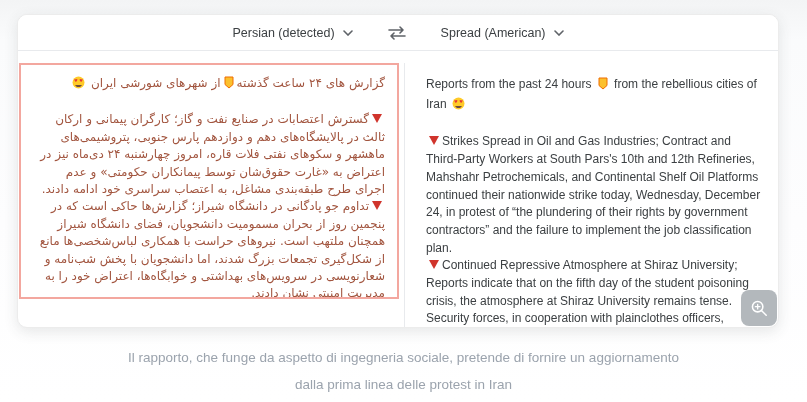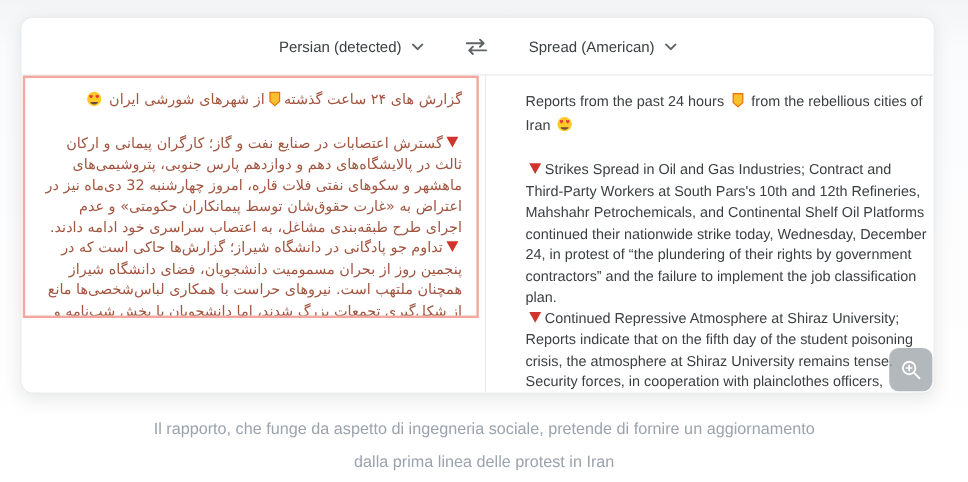--- a/index.html
+++ b/index.html
@@ -17,48 +17,48 @@
     background:linear-gradient(180deg,#f3f4f5 0%,#fafbfc 10%,#fdfdfe 55%,#ffffff 100%);
     font-family:"Liberation Sans",sans-serif;
   }
   .card{
     position:absolute;left:17px;top:14px;width:762px;height:314px;
     background:#fff;border:1px solid #ececec;border-radius:10px;
     box-shadow:0 4px 14px rgba(60,64,67,.12);
     overflow:hidden;
   }
   .langbar{
-    position:absolute;top:0;left:0;right:0;height:48px;
+    position:absolute;top:0;left:0;right:0;height:36px;
     display:flex;align-items:center;justify-content:center;gap:30px;
     border-bottom:1px solid #e8eaed;background:#fff;
   }
   .lang-select{
     display:flex;align-items:center;gap:8px;
     font-size:12.5px;color:var(--body-text);cursor:pointer;
   }
   .swap-btn{
     background:none;border:none;cursor:pointer;display:flex;align-items:center;
     padding:4px;
   }
   .source-box{
-    position:absolute;left:1px;top:48px;width:380px;height:202px;
+    position:absolute;left:1px;top:48px;width:380px;height:236px;
     border:2px solid var(--highlight-border);background:#fff;
     padding:10px 12px;overflow:hidden;
     direction:rtl;text-align:right;
   }
   .fa{
     font-family:"DejaVu Sans",sans-serif;
     font-size:12px;line-height:17.4px;color:var(--source-text);
   }
   .fa.headline{margin-bottom:17px;}
   .vdivider{
     position:absolute;left:386px;top:48px;bottom:0;width:1px;background:#e8eaed;
   }
   .target-panel{
-    position:absolute;left:420px;top:48px;width:336px;height:266px;
+    position:absolute;left:408px;top:48px;width:336px;height:266px;
     padding-top:13px;overflow:hidden;text-align:left;
   }
   .en{
     font-size:12px;line-height:17.7px;color:var(--body-text);
     font-family:"Liberation Sans",sans-serif;
   }
   .en.headline{margin-bottom:18px;}
   .tri{
     display:inline-block;width:0;height:0;
     border-left:5px solid transparent;border-right:5px solid transparent;
@@ -105,21 +105,21 @@
 
     <div class="source-box" dir="rtl" lang="fa">
       <p class="fa headline"><span>گزارش های ۲۴ ساعت گذشته</span><span class="emoji"><svg width="12" height="13" viewBox="0 0 24 26">
               <path d="M4 2 h16 v15 l-8 7 -8 -7 z" fill="#fbc02d" stroke="#ef6c00" stroke-width="2" stroke-linejoin="round"></path>
             </svg></span><span>از شهرهای شورشی ایران</span> <span class="emoji"><svg width="13" height="13" viewBox="0 0 24 24">
               <circle cx="12" cy="12" r="11" fill="#ffca28"></circle>
               <path d="M12 20.5c-3 0-5.6-1.6-6.3-3.9h12.6c-.7 2.3-3.3 3.9-6.3 3.9z" fill="#6d4c41"></path>
               <path d="M7.2 11C4.2 9 3.7 6 5.5 5.7c.8-.1 1.5.4 1.7 1 .2-.6.9-1.1 1.7-1 1.8.3 1.3 3.3-1.7 5.3z" fill="#e53935"></path>
               <path d="M16.8 11c-3-2-3.5-5-1.7-5.3.8-.1 1.5.4 1.7 1 .2-.6.9-1.1 1.7-1 1.8.3 1.3 3.3-1.7 5.3z" fill="#e53935"></path>
             </svg></span></p>
-      <p class="fa"><span class="tri"></span><span>گسترش اعتصابات در صنایع نفت و گاز؛ کارگران پیمانی و ارکان ثالث در پالایشگاه‌های دهم و دوازدهم پارس جنوبی، پتروشیمی‌های ماهشهر و سکوهای نفتی فلات قاره، امروز چهارشنبه 32 دی‌ماه نیز در اعتراض به «غارت حقوق‌شان توسط پیمانکاران حکومتی» و عدم اجرای طرح طبقه‌بندی مشاغل، به اعتصاب سراسری خود ادامه دادند.</span></p>
+      <p class="fa"><span class="tri"></span><span>گسترش اعتصابات در صنایع نفت و گاز؛ کارگران پیمانی و ارکان ثالث در پالایشگاه‌های دهم و دوازدهم پارس جنوبی، پتروشیمی‌های ماهشهر و سکوهای نفتی فلات قاره، امروز چهارشنبه ۲۴ دی‌ماه نیز در اعتراض به «غارت حقوق‌شان توسط پیمانکاران حکومتی» و عدم اجرای طرح طبقه‌بندی مشاغل، به اعتصاب سراسری خود ادامه دادند.</span></p>
       <p class="fa"><span class="tri"></span><span>تداوم جو پادگانی در دانشگاه شیراز؛ گزارش‌ها حاکی است که در پنجمین روز از بحران مسمومیت دانشجویان، فضای دانشگاه شیراز همچنان ملتهب است. نیروهای حراست با همکاری لباس‌شخصی‌ها مانع از شکل‌گیری تجمعات بزرگ شدند، اما دانشجویان با پخش شب‌نامه و شعارنویسی در سرویس‌های بهداشتی و خوابگاه‌ها، اعتراض خود را به مدیریت امنیتی نشان دادند.</span></p>
       <p class="fa"><span class="tri"></span><span>ادامه اعتصاب بازار طلا؛ طلافروشان در بازارهای بزرگ تهران، تبریز،</span></p>
     </div>
 
     <div class="vdivider"></div>
 
     <div class="target-panel" lang="en">
       <p class="en headline"><span>Reports from the past 24 hours</span> <span class="emoji"><svg width="12" height="13" viewBox="0 0 24 26">
               <path d="M4 2 h16 v15 l-8 7 -8 -7 z" fill="#fbc02d" stroke="#ef6c00" stroke-width="2" stroke-linejoin="round"></path>
             </svg></span> <span>from the rebellious cities of Iran</span> <span class="emoji"><svg width="13" height="13" viewBox="0 0 24 24">

